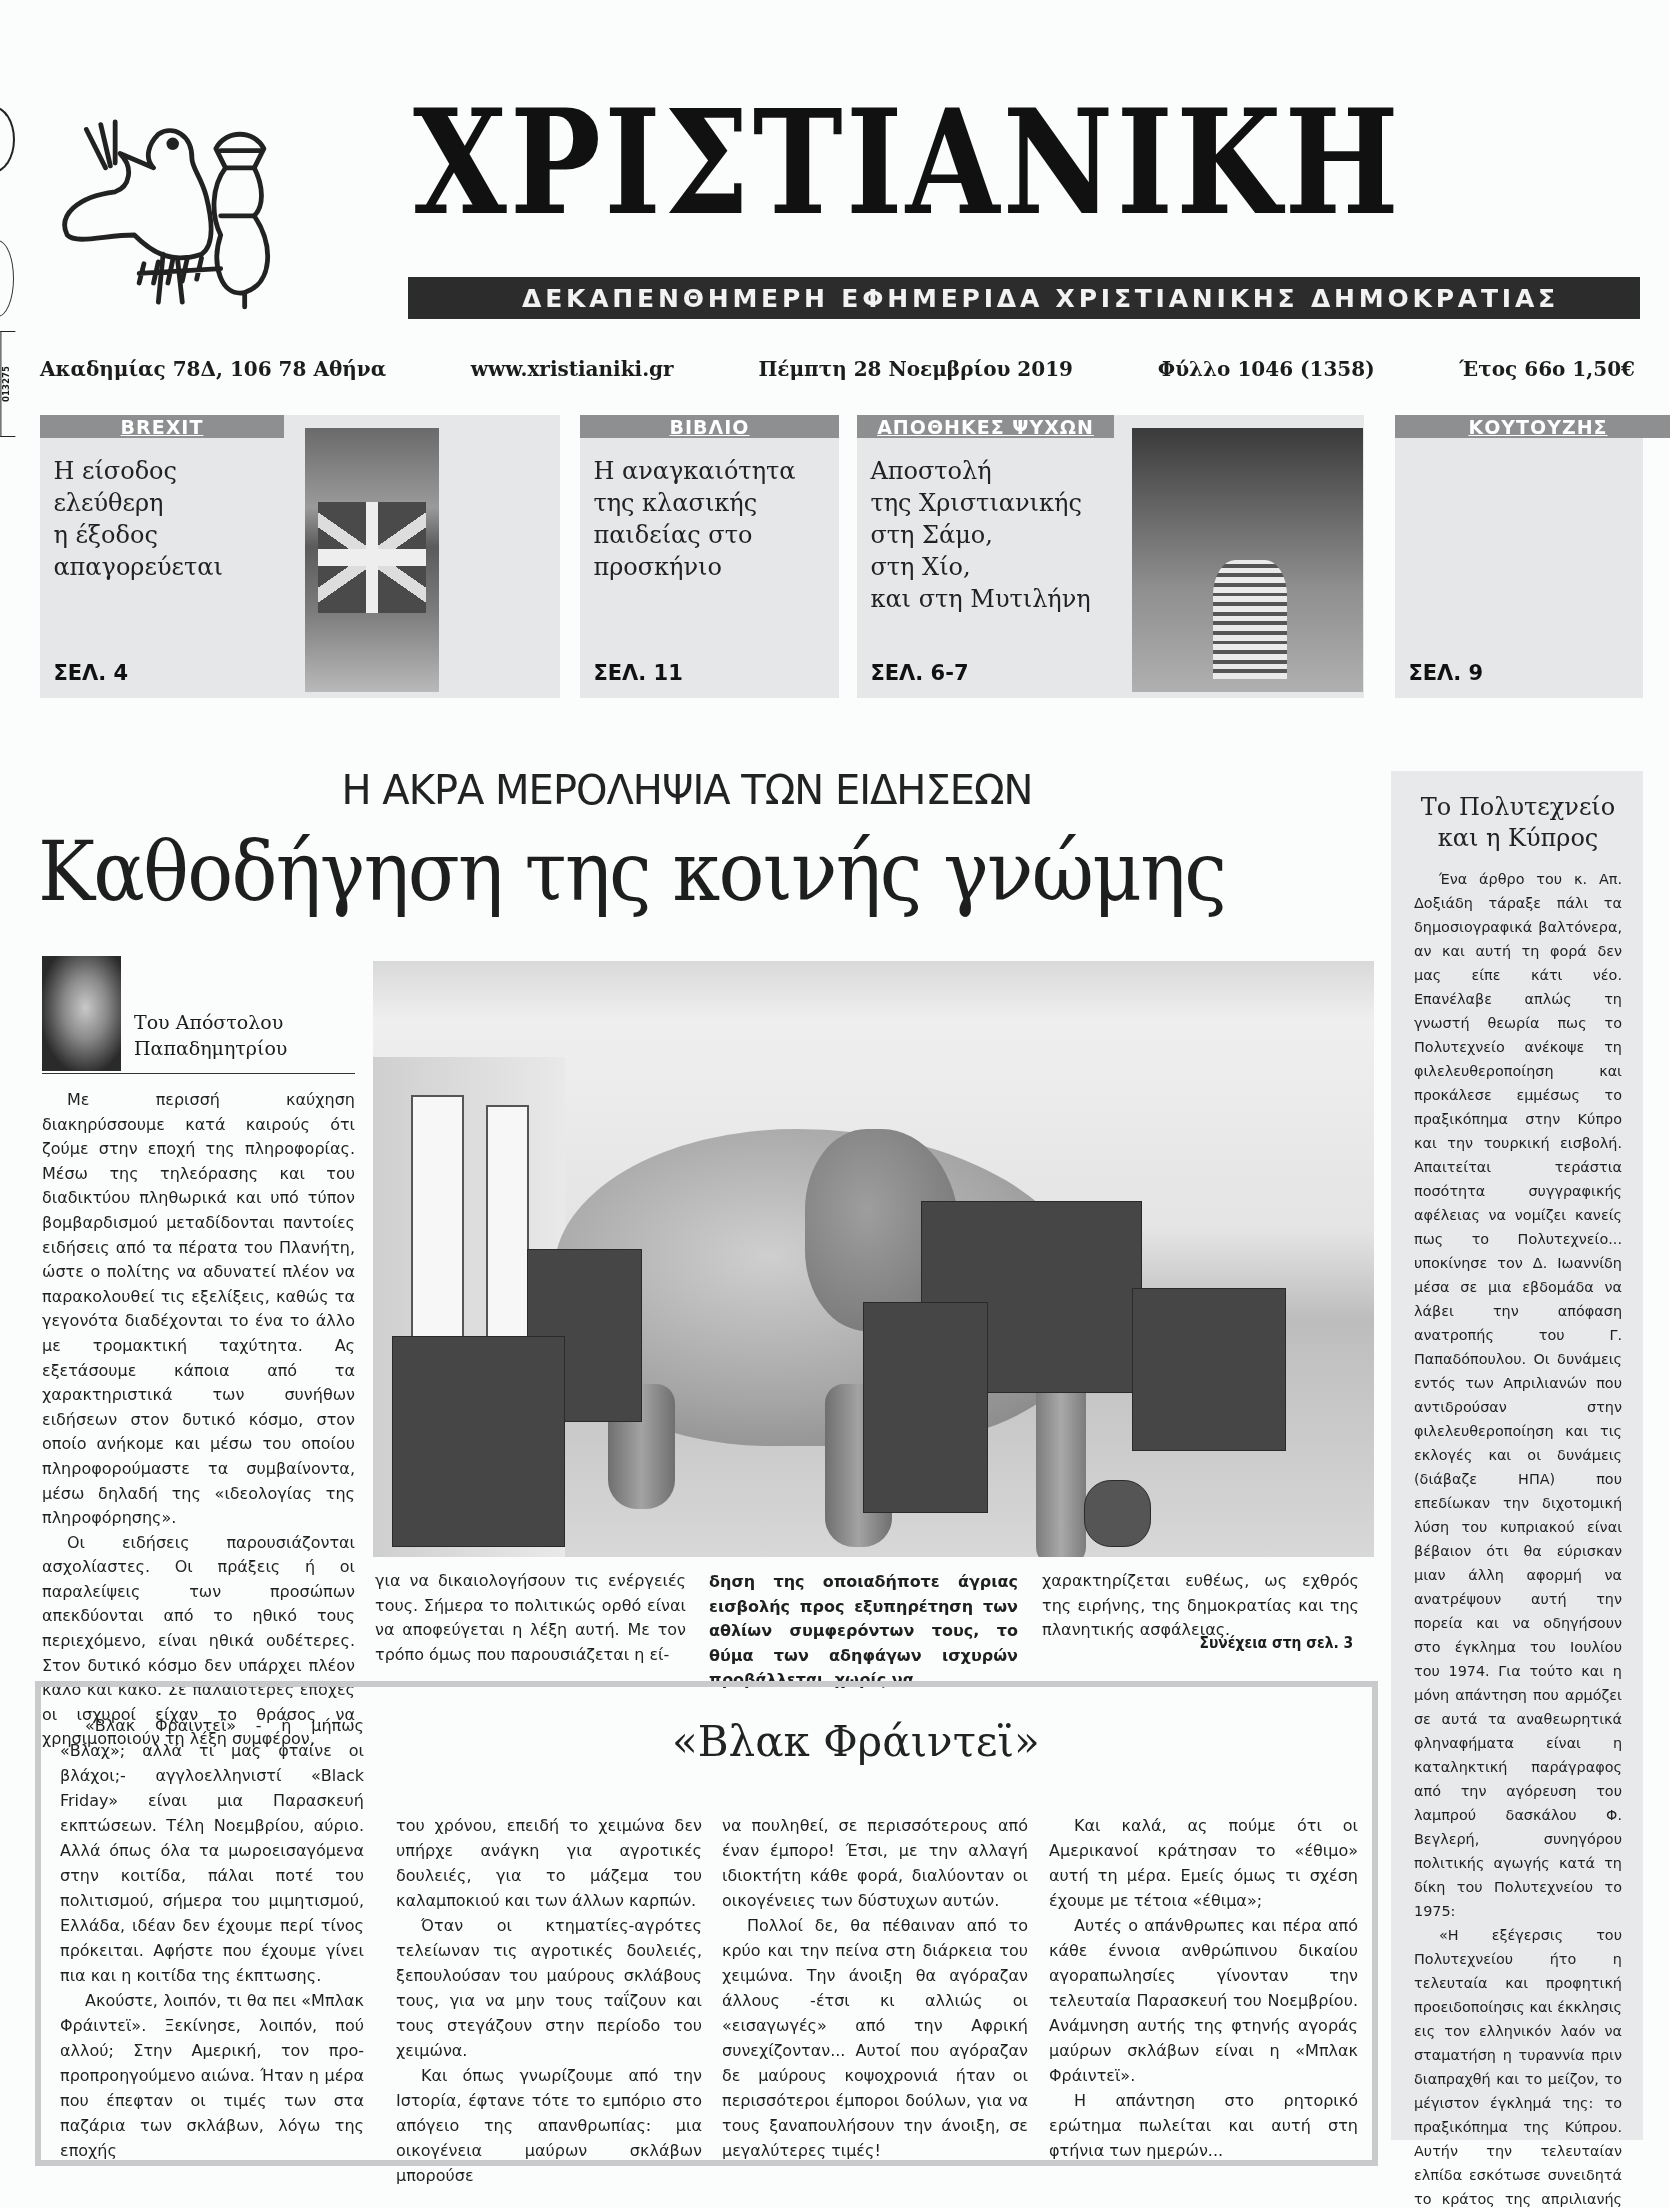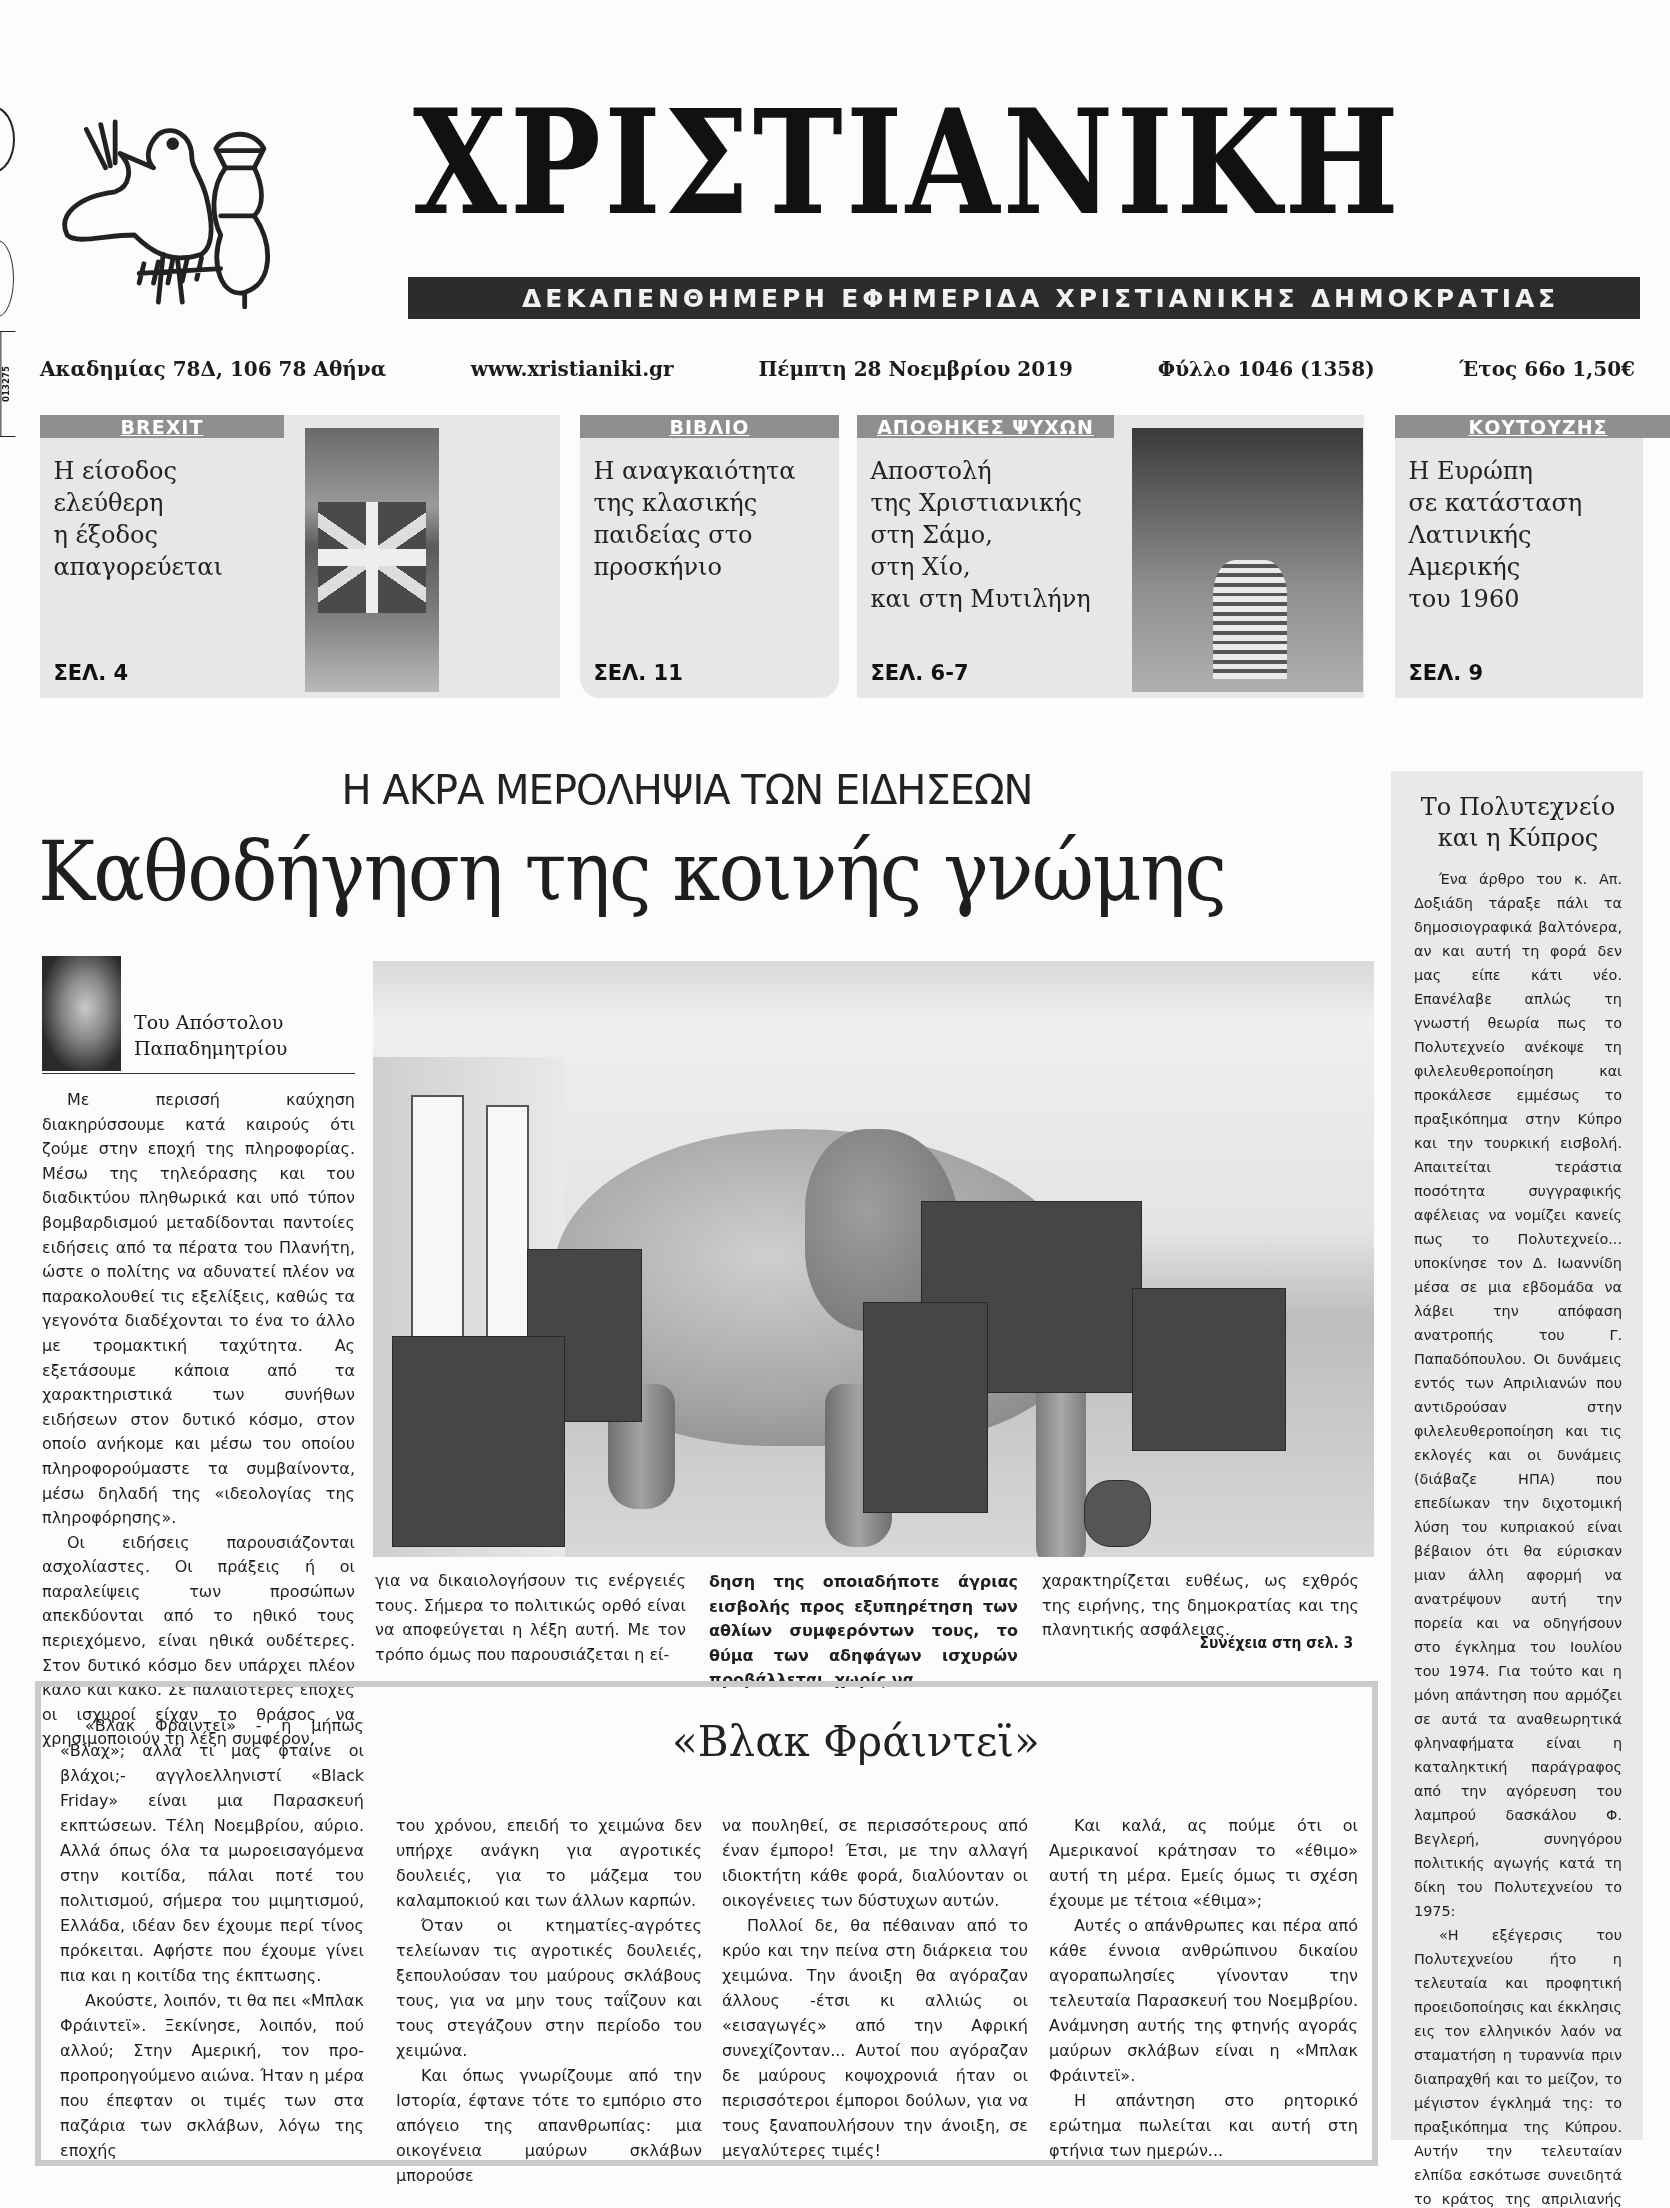--- a/index.html
+++ b/index.html
@@ -98,45 +98,40 @@
 
 <div class="teaser" style="left:40px; width:520px;">
   <div class="tag" style="width:244px;">BREXIT</div>
   <div class="headline">Η είσοδος
 ελεύθερη
 η έξοδος
 απαγορεύεται</div>
   <div class="photo photo-brexit" style="left:265px; width:134px;"></div>
   <div class="page">ΣΕΛ. 4</div>
 </div>
-<div class="teaser" style="left:580px; width:259px;border-radius:20px;">
+<div class="teaser" style="left:580px; width:259px;">
   <div class="tag" style="width:259px;">ΒΙΒΛΙΟ</div>
   <div class="headline">Η αναγκαιότητα
 της κλασικής
 παιδείας στο
 προσκήνιο</div>
   <div class="page">ΣΕΛ. 11</div>
 </div>
 <div class="teaser" style="left:857px; width:507px;">
   <div class="tag" style="width:257px;">ΑΠΟΘΗΚΕΣ ΨΥΧΩΝ</div>
   <div class="headline">Αποστολή
 της Χριστιανικής
 στη Σάμο,
 στη Χίο,
 και στη Μυτιλήνη</div>
   <div class="photo photo-camp" style="left:275px; width:231px;"></div>
   <div class="page">ΣΕΛ. 6-7</div>
 </div>
 <div class="teaser" style="left:1395px; width:248px;">
   <div class="tag" style="width:286px;">ΚΟΥΤΟΥΖΗΣ</div>
-  <div class="headline">Η Ευρώπη
-σε κατάσταση
-Λατινικής
-Αμερικής
-του 1960</div>
   <div class="page">ΣΕΛ. 9</div>
 </div>
 
 <div class="kicker">Η ΑΚΡΑ ΜΕΡΟΛΗΨΙΑ ΤΩΝ ΕΙΔΗΣΕΩΝ</div>
 <div class="main-headline">Καθοδήγηση της κοινής γνώμης</div>
 
 <div class="author-photo"></div>
 <div class="author-name">Του Απόστολου
 Παπαδημητρίου</div>
 <div class="author-rule"></div>

